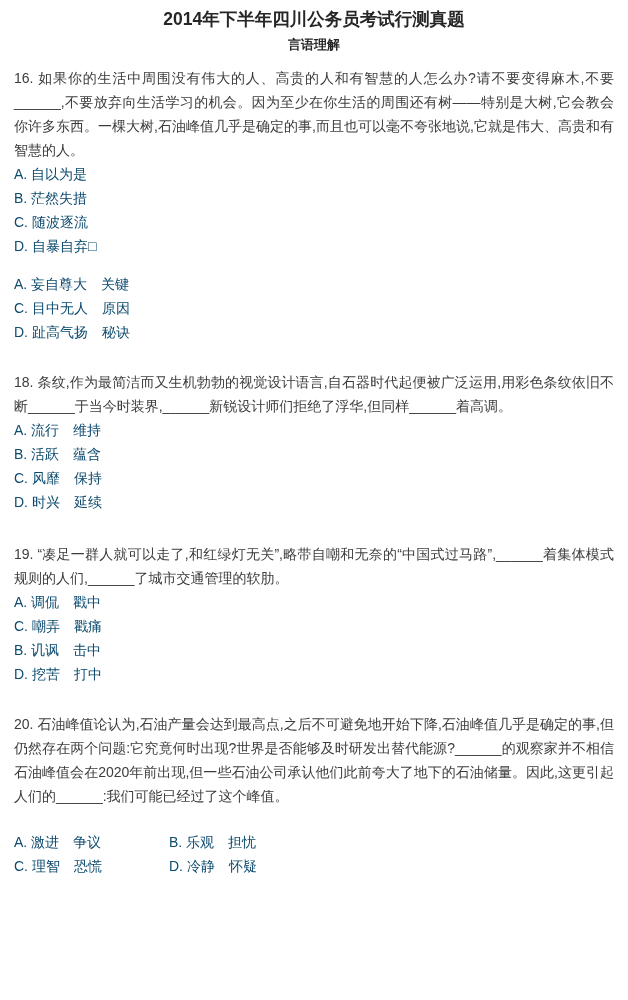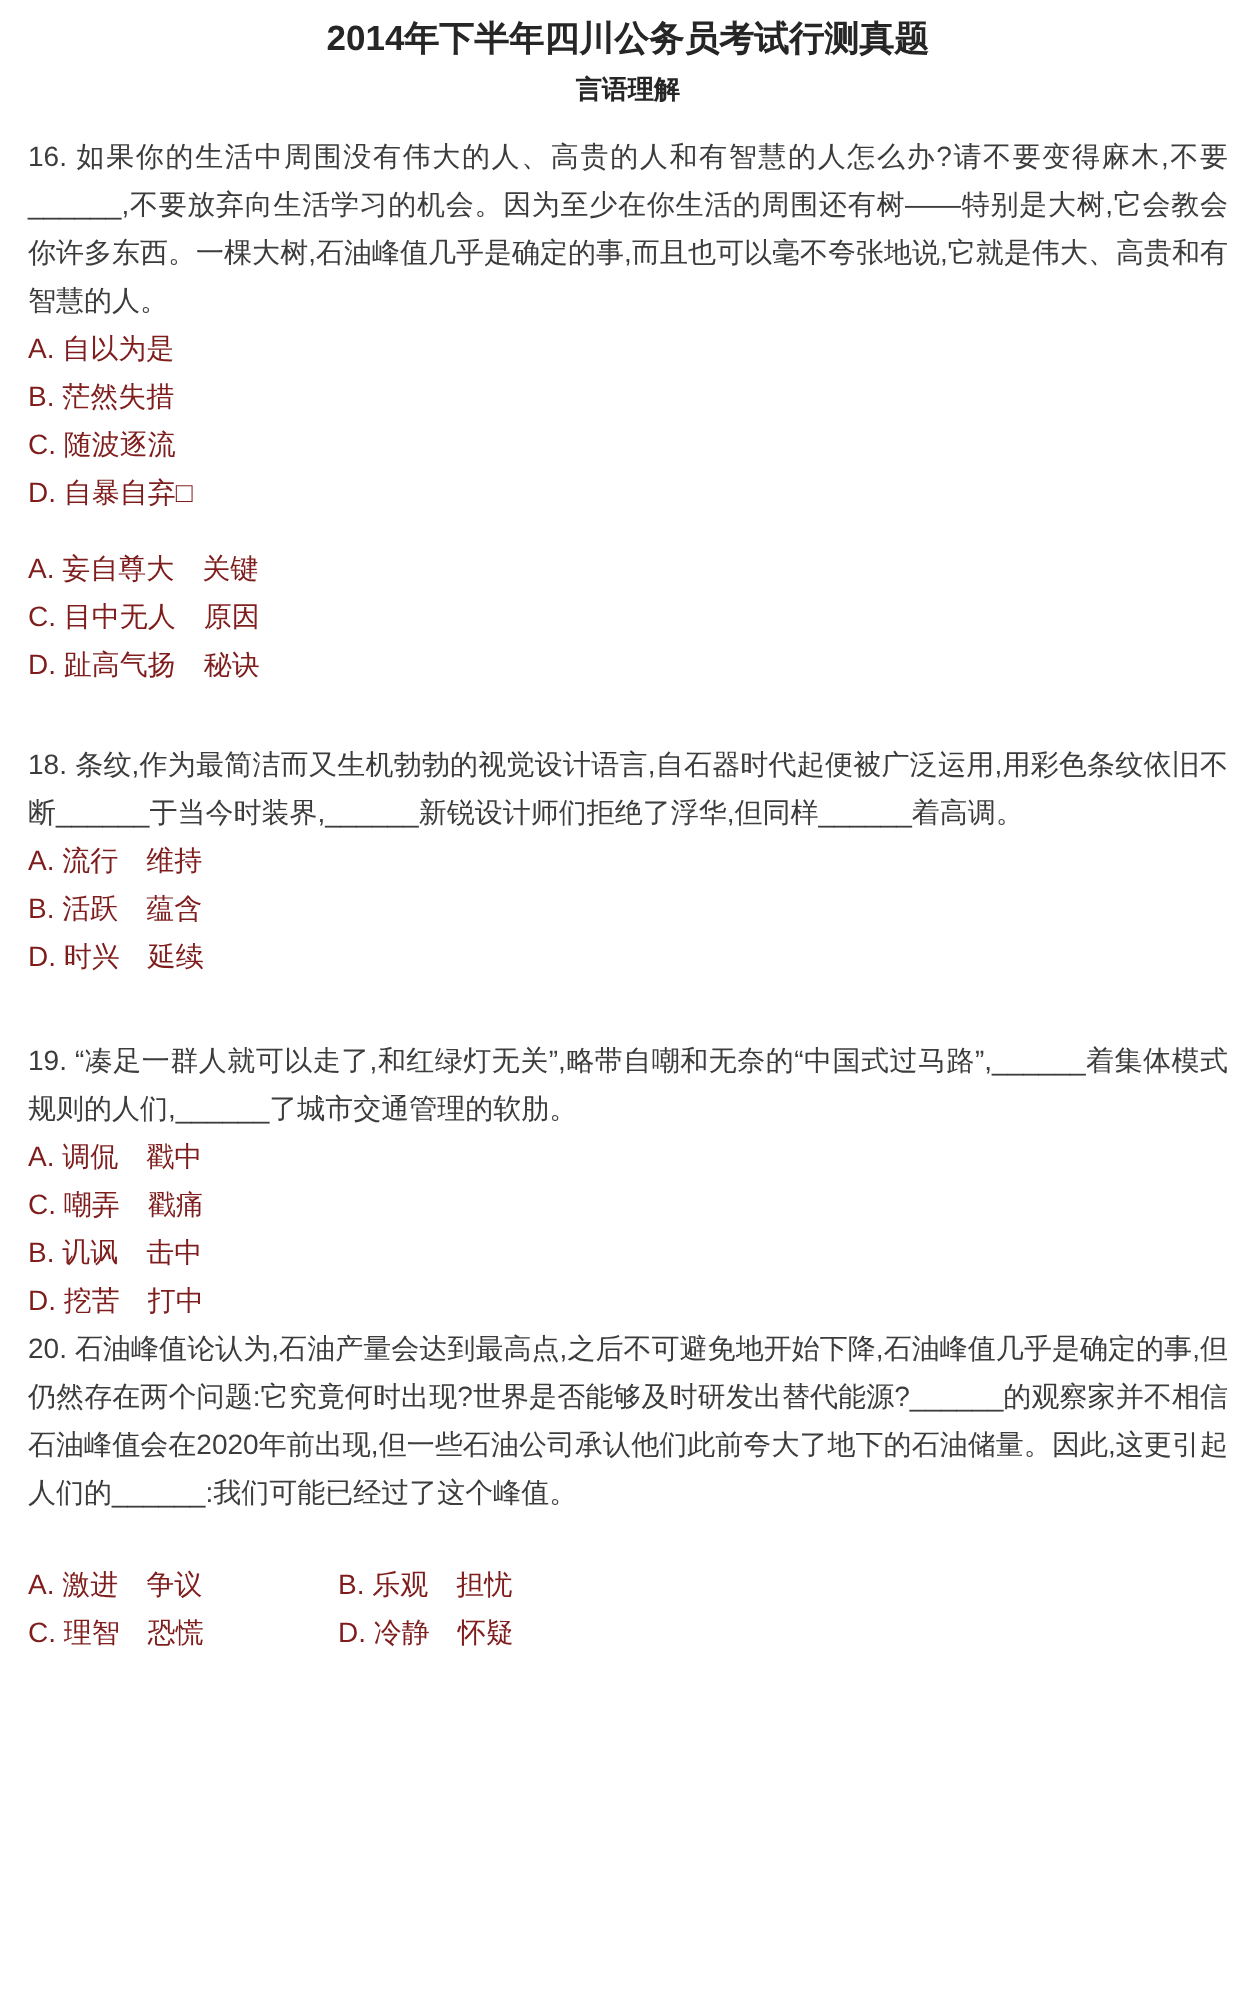--- a/index.html
+++ b/index.html
@@ -35,35 +35,35 @@
     font-weight: bold;
     line-height: 26px;
     text-align: center;
     color: #262626;
   }
   .question { margin: 0; }
   #q16 { margin-top: 8px; }
   #q17 { margin-top: 14px; }
   #q18 { margin-top: 26px; }
   #q19 { margin-top: 28px; }
-  #q20 { }
+  #q20 { margin-top: 26px; }
   .stem {
     margin: 0;
     font-size: 14px;
     line-height: 24px;
     text-align: justify;
     color: #3c3c3c;
   }
   .qnum { margin-right: 4px; }
   .options { margin: 0; }
   .option {
     font-size: 14px;
     line-height: 24px;
     white-space: pre-wrap;
-    color: #7f1d1d;
+    color: #0c4a6e;
   }
   .options.two-col {
     display: grid;
     grid-template-columns: 155px auto;
     margin-top: 22px;
   }
 </style>
 </head>
 <body>
 
@@ -88,20 +88,21 @@
       <div class="option">C. 目中无人　原因</div>
       <div class="option">D. 趾高气扬　秘诀</div>
     </div>
   </div>
 
   <div class="question" id="q18">
     <p class="stem"><span class="qnum">18.</span><span>条纹,作为最简洁而又生机勃勃的视觉设计语言,自石器时代起便被广泛运用,用彩色条纹依旧不断______于当今时装界,______新锐设计师们拒绝了浮华,但同样______着高调。</span></p>
     <div class="options">
       <div class="option">A. 流行　维持</div>
       <div class="option">B. 活跃　蕴含</div>
+      <div class="option">C. 风靡　保持</div>
       <div class="option">D. 时兴　延续</div>
     </div>
   </div>
 
   <div class="question" id="q19">
     <p class="stem"><span class="qnum">19.</span><span>“凑足一群人就可以走了,和红绿灯无关”,略带自嘲和无奈的“中国式过马路”,______着集体模式规则的人们,______了城市交通管理的软肋。</span></p>
     <div class="options">
       <div class="option">A. 调侃　戳中</div>
       <div class="option">C. 嘲弄　戳痛</div>
       <div class="option">B. 讥讽　击中</div>

